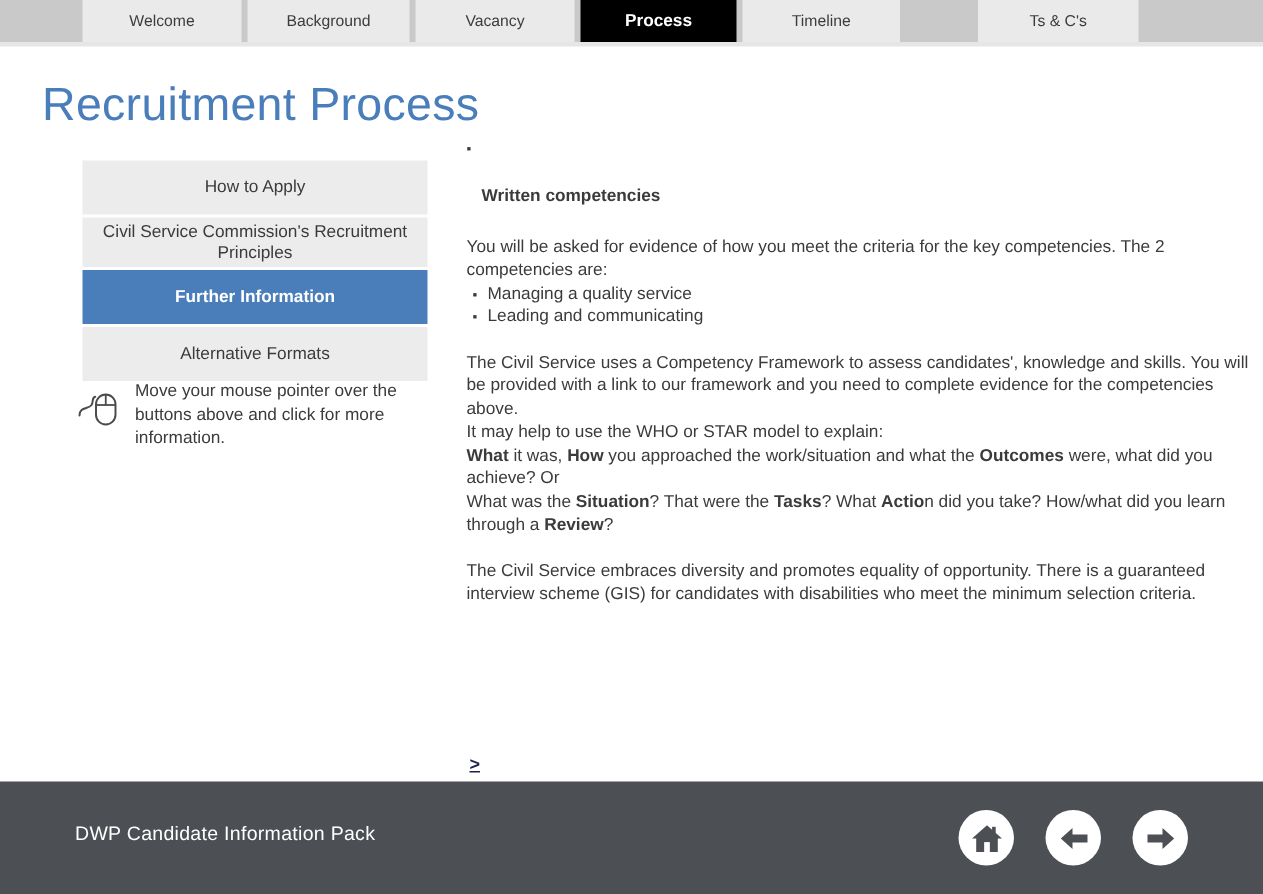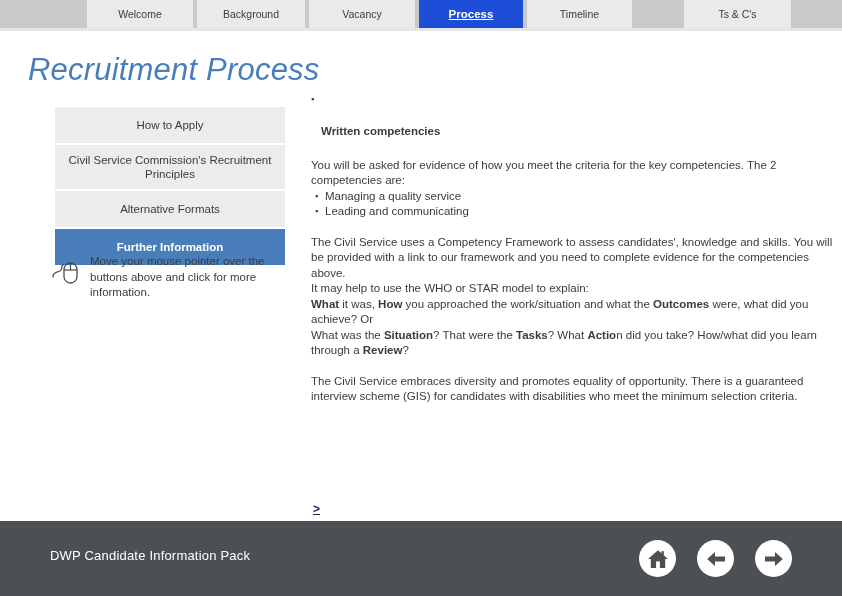--- a/index.html
+++ b/index.html
@@ -16,45 +16,43 @@
     background: #ffffff;
   }
 
   
   .tabbar {
     position: absolute; left: 0; top: 0;
     width: 842px; height: 28px;
     background: #c9c9c9;
     display: flex;
     align-items: flex-start;
-    padding-left: 32px;
   }
   .tabbar-lead {
     width: 55px; height: 28px;
     background: #c9c9c9;
     flex: 0 0 55px;
   }
   .tab {
     height: 28px;
     background: #eaeaea;
     color: #3c3c3c;
     font-size: 10.5px;
     display: flex;
     align-items: center;
     justify-content: center;
     margin-right: 4px;
     flex: 0 0 auto;
     letter-spacing: 0px;
   }
   .tab.active {
-    background: #1d4ed8;
+    background: #000000;
     color: #ffffff;
     font-weight: bold;
     font-size: 11.5px;
-    text-decoration: underline;
   }
   .tab-w1 { width: 106px; }
   .tab-w2 { width: 108px; }
   .tab-w3 { width: 106px; }
   .tab-w4 { width: 104px; }
   .tab-w5 { width: 105px; }
   .tab-w6 { width: 107px; margin-left: 48px; }
 
   .tabbar-underline {
     position: absolute; left: 0; top: 28px;
@@ -64,21 +62,20 @@
 
   
   .page-title {
     position: absolute;
     left: 28px; top: 52px;
     font-size: 31px;
     color: #4a7ebb;
     font-weight: normal;
     letter-spacing: 0.2px;
     white-space: nowrap;
-    font-style: italic;
   }
 
   
   .sidebar {
     position: absolute;
     left: 55px; top: 107px;
     width: 230px;
   }
   .side-btn {
     width: 230px;
@@ -87,21 +84,21 @@
     font-size: 11.5px;
     text-align: center;
     display: flex;
     align-items: center;
     justify-content: center;
     line-height: 14px;
     margin-bottom: 2px;
     padding: 0 6px;
   }
   .side-btn.h1 { height: 36px; }
-  .side-btn.h2 { height: 44px; }
+  .side-btn.h2 { height: 33px; }
   .side-btn.h3 { height: 36px; }
   .side-btn.active {
     background: #4a7ebb;
     color: #ffffff;
     font-weight: bold;
     height: 36px;
   }
 
   
   .mouse-hint {
@@ -222,25 +219,25 @@
 
   <div class="page-title">Recruitment Process</div>
 
   <div class="sidebar">
     <div class="side-btn h1">
       <span>How to Apply</span>
     </div>
     <div class="side-btn h2">
       <span>Civil Service Commission's Recruitment Principles</span>
     </div>
+    <div class="side-btn active">
+      <span>Further Information</span>
+    </div>
     <div class="side-btn h3">
       <span>Alternative Formats</span>
-    </div>
-    <div class="side-btn active">
-      <span>Further Information</span>
     </div>
   </div>
 
   <div class="mouse-hint">
     <span class="mouse-icon">
       <svg width="34" height="34" viewBox="0 0 34 34">
         <path d="M3 19 C3 13, 9 15, 11 12 C12.5 9.5, 11 7, 13.5 6.5" fill="none" stroke="#4a4a4a" stroke-width="1.3" stroke-linecap="round"></path>
         <rect x="14" y="5" width="13" height="20" rx="6.5" ry="6.5" fill="none" stroke="#4a4a4a" stroke-width="1.3"></rect>
         <line x1="20.5" y1="5" x2="20.5" y2="12" stroke="#4a4a4a" stroke-width="1.2"></line>
         <line x1="14" y1="12" x2="27" y2="12" stroke="#4a4a4a" stroke-width="1.2"></line>

